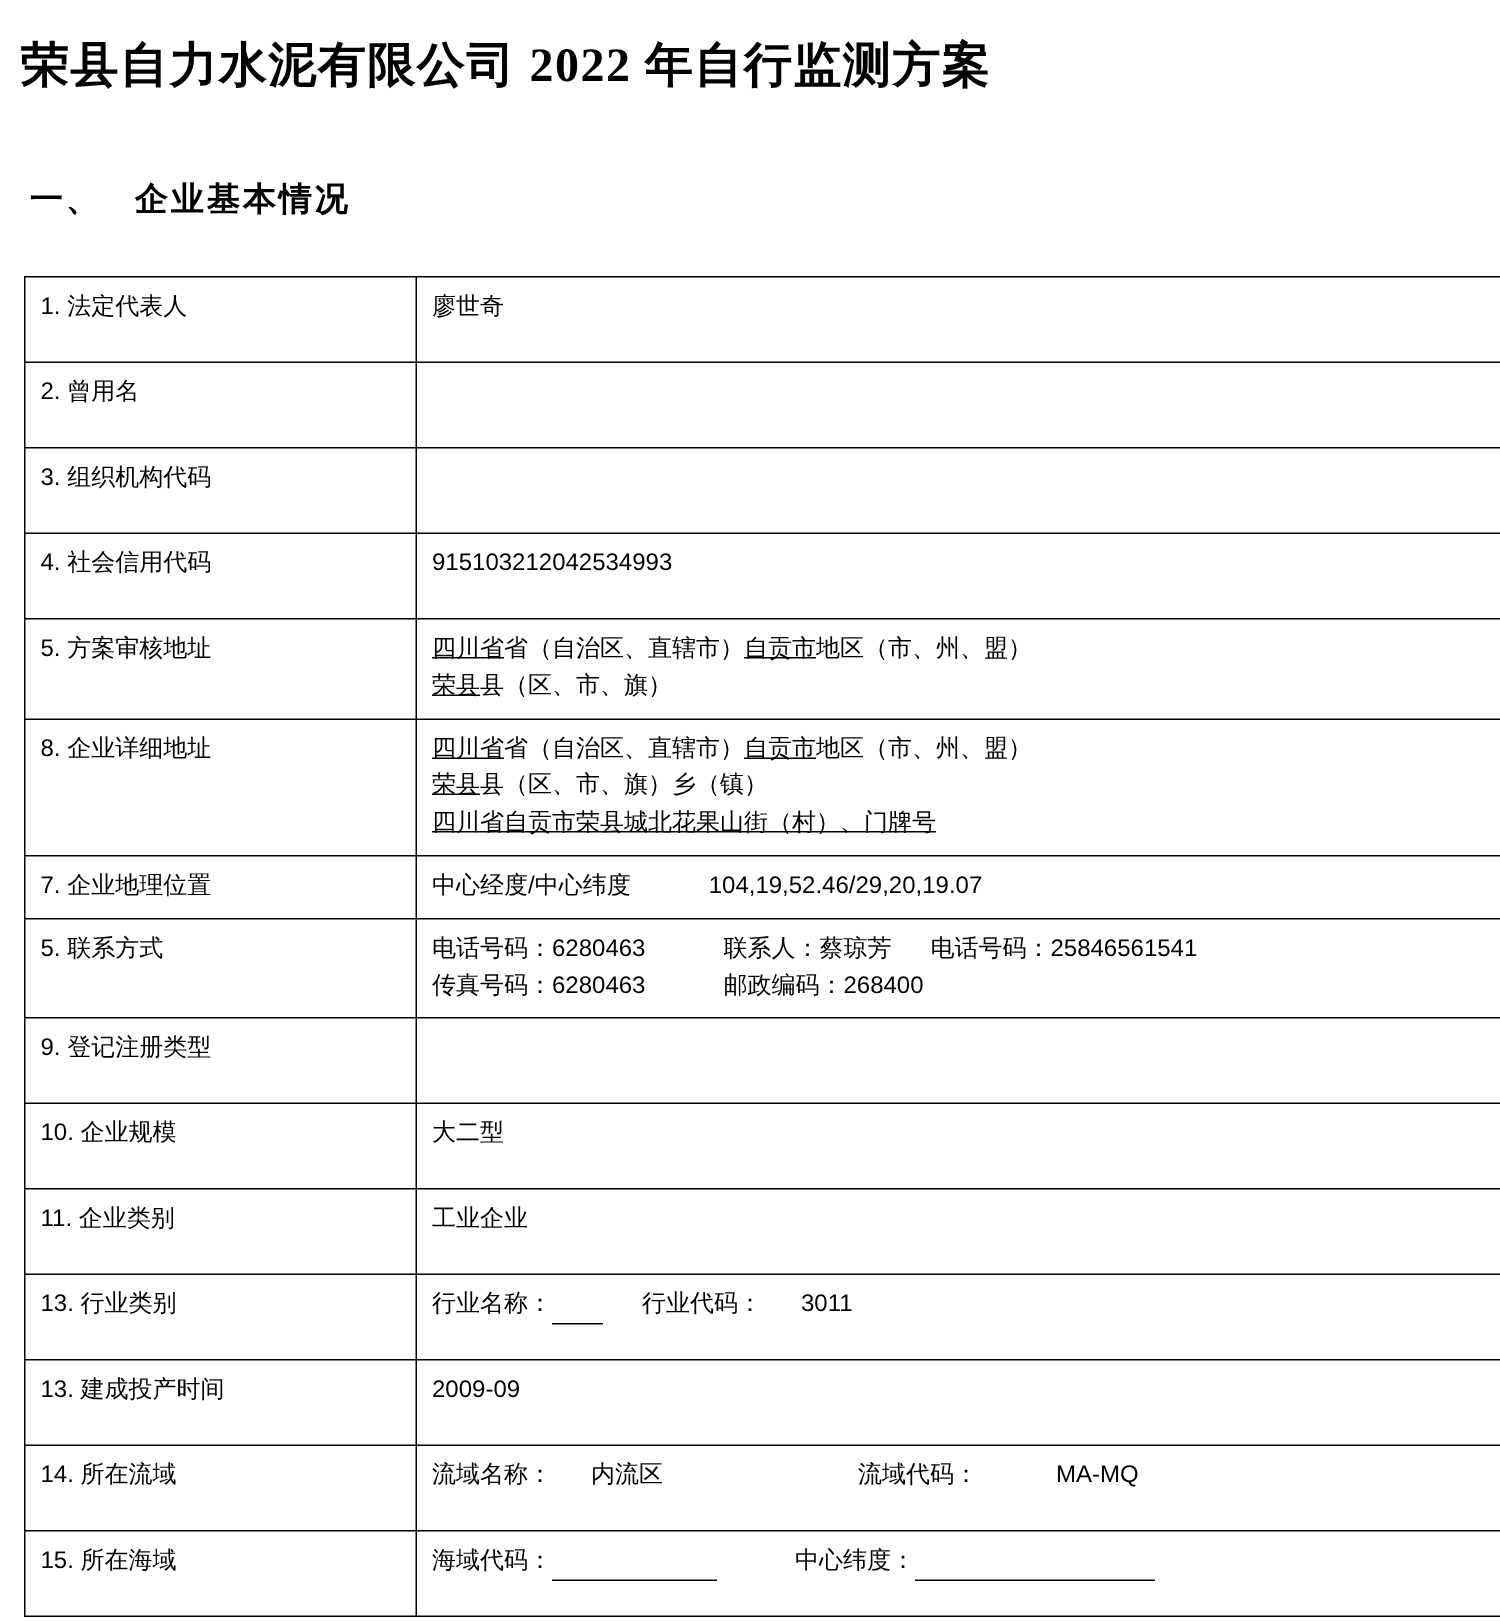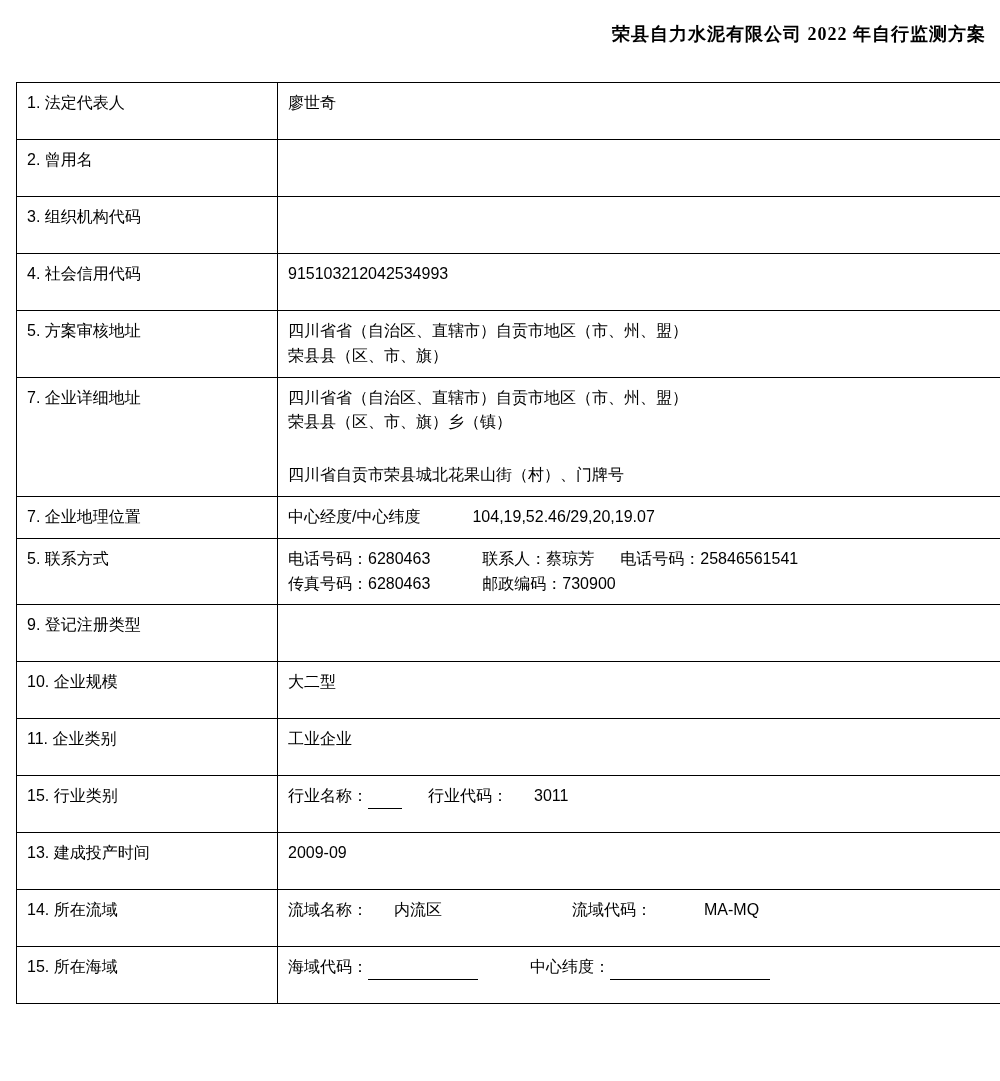--- a/index.html
+++ b/index.html
@@ -14,22 +14,22 @@
     color: #000000;
     position: relative;
     overflow: hidden;
   }
   .page {
     width: 1000px;
     box-sizing: border-box;
     padding: 0 14px;
   }
   .doc-title {
-    text-align: right;
-    font-size: 18px;
+    text-align: left;
+    font-size: 32px;
     font-weight: bold;
     letter-spacing: 1px;
     margin: 12px 0 0 0;
     padding-top: 10px;
     font-family: "Liberation Serif", "DejaVu Serif", serif;
   }
   .section-heading {
     font-size: 22px;
     font-weight: bold;
     margin: 52px 0 0 6px;
@@ -55,21 +55,21 @@
   }
   table.info td.label {
     width: 240px;
     white-space: nowrap;
   }
   table.info td.value {
     width: 730px;
   }
   .row-tall td { height: 40px; }
   .u {
-    margin-top: 28px;
+    text-decoration: underline;
   }
   .sp {
     display: inline-block;
     width: 26px;
   }
   .sp-lg {
     display: inline-block;
     width: 52px;
   }
   .blank-u {
@@ -90,20 +90,23 @@
     text-underline-offset: 3px;
   }
 </style>
 </head>
 <body>
 
 <div class="page">
 
   <div class="doc-title">荣县自力水泥有限公司 2022 年自行监测方案</div>
 
+  <div class="section-heading">
+    <span class="num">一、</span><span>企业基本情况</span>
+  </div>
 
   <table class="info">
     <tbody>
       <tr class="row-tall">
         <td class="label">1. 法定代表人</td>
         <td class="value">廖世奇</td>
       </tr>
 
       <tr class="row-tall">
         <td class="label">2. 曾用名</td>
@@ -126,21 +129,21 @@
           <span class="line2">
             <span class="u">四川省</span><span>省（自治区、直辖市）</span><span class="u">自贡市</span><span>地区（市、州、盟）</span>
           </span>
           <span class="line2">
             <span class="u">荣县</span><span>县（区、市、旗）</span>
           </span>
         </td>
       </tr>
 
       <tr>
-        <td class="label">7. 企业详细地址</td>
+        <td class="label">8. 企业详细地址</td>
         <td class="value">
           <span class="line2">
             <span class="u">四川省</span><span>省（自治区、直辖市）</span><span class="u">自贡市</span><span>地区（市、州、盟）</span>
           </span>
           <span class="line2">
             <span class="u">荣县</span><span>县（区、市、旗）乡（镇）</span>
           </span>
           <span class="line2 u">四川省自贡市荣县城北花果山街（村）、门牌号</span>
         </td>
       </tr>
@@ -152,42 +155,42 @@
         </td>
       </tr>
 
       <tr>
         <td class="label">5. 联系方式</td>
         <td class="value">
           <span class="line2">
             <span>电话号码：</span><span class="val-underline mono-num">6280463</span><span class="val-underline"><span class="sp"></span></span><span class="sp"></span><span>联系人：</span><span class="val-underline">蔡琼芳</span><span class="sp"></span><span>电话号码：</span><span class="val-underline mono-num">25846561541</span>
           </span>
           <span class="line2">
-            <span>传真号码：</span><span class="val-underline mono-num">6280463</span><span class="val-underline"><span class="sp"></span></span><span class="sp"></span><span>邮政编码：</span><span class="val-underline mono-num">730900</span>
+            <span>传真号码：</span><span class="val-underline mono-num">6280463</span><span class="val-underline"><span class="sp"></span></span><span class="sp"></span><span>邮政编码：</span><span class="val-underline mono-num">268400</span>
           </span>
         </td>
       </tr>
 
       <tr class="row-tall">
         <td class="label">9. 登记注册类型</td>
         <td class="value"></td>
       </tr>
 
       <tr class="row-tall">
         <td class="label">10. 企业规模</td>
         <td class="value">大二型</td>
       </tr>
 
       <tr class="row-tall">
         <td class="label">11. 企业类别</td>
         <td class="value">工业企业</td>
       </tr>
 
       <tr class="row-tall">
-        <td class="label">15. 行业类别</td>
+        <td class="label">13. 行业类别</td>
         <td class="value">
           <span>行业名称：</span><span class="blank-u sm"></span><span class="sp"></span><span>行业代码：</span><span class="sp"></span><span class="val-underline mono-num">3011</span><span class="val-underline"><span class="sp"></span></span>
         </td>
       </tr>
 
       <tr class="row-tall">
         <td class="label">13. 建成投产时间</td>
         <td class="value mono-num">2009-09</td>
       </tr>
 

